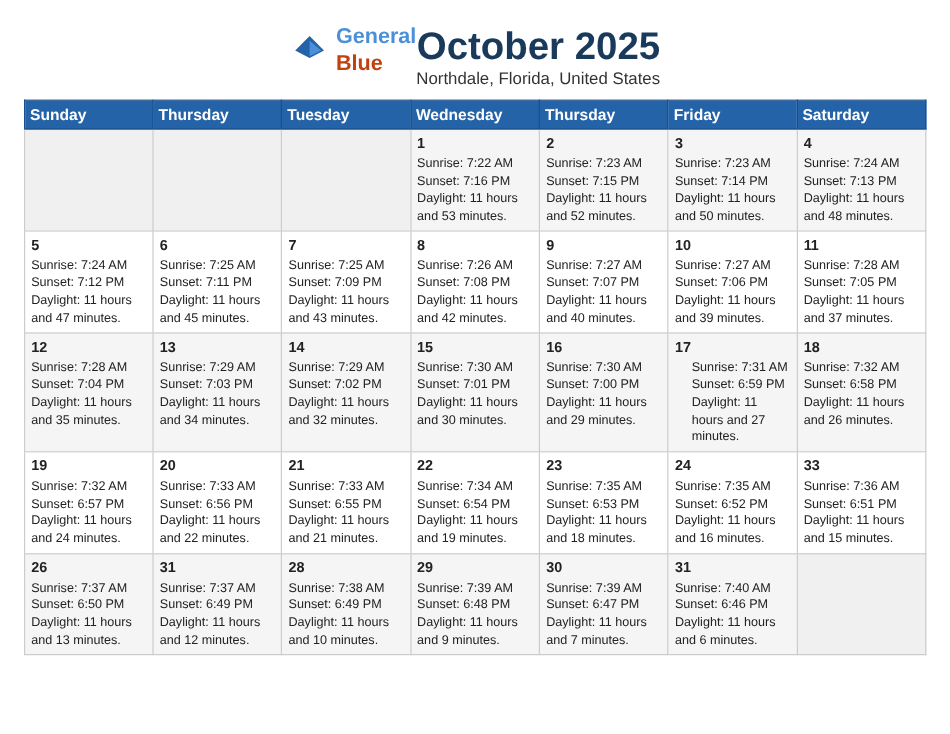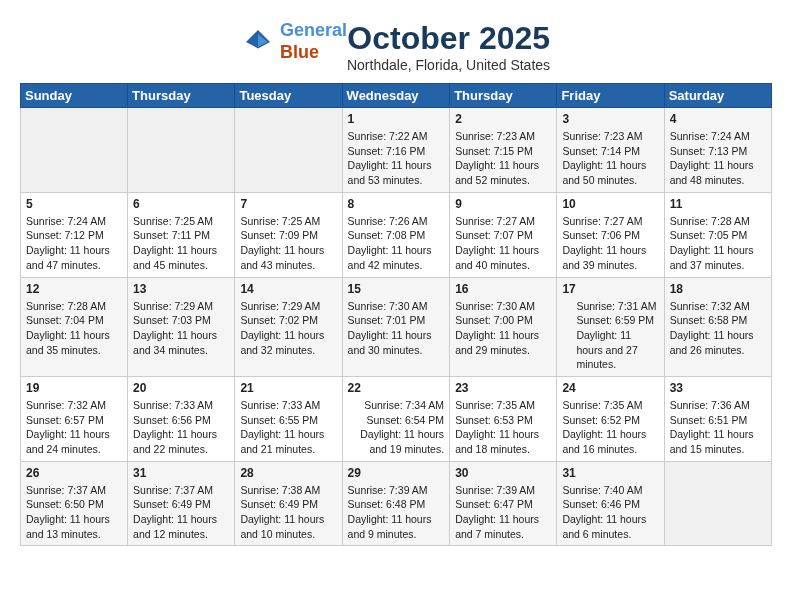--- a/index.html
+++ b/index.html
@@ -256,21 +256,21 @@
 Daylight: 11 hours and 22 minutes.</div>
         </td>
         <td>
           <span class="day-num">21</span>
           <div class="cell-content" style="white-space: pre-wrap;">Sunrise: 7:33 AM
 Sunset: 6:55 PM
 Daylight: 11 hours and 21 minutes.</div>
         </td>
         <td>
           <span class="day-num">22</span>
-          <div class="cell-content" style="white-space: pre-wrap; text-align: right;">Sunrise: 7:34 AM
+          <div class="cell-content" style="white-space: pre-wrap;">Sunrise: 7:34 AM
 Sunset: 6:54 PM
 Daylight: 11 hours and 19 minutes.</div>
         </td>
         <td>
           <span class="day-num">23</span>
           <div class="cell-content" style="white-space: pre-wrap;">Sunrise: 7:35 AM
 Sunset: 6:53 PM
 Daylight: 11 hours and 18 minutes.</div>
         </td>
         <td>

